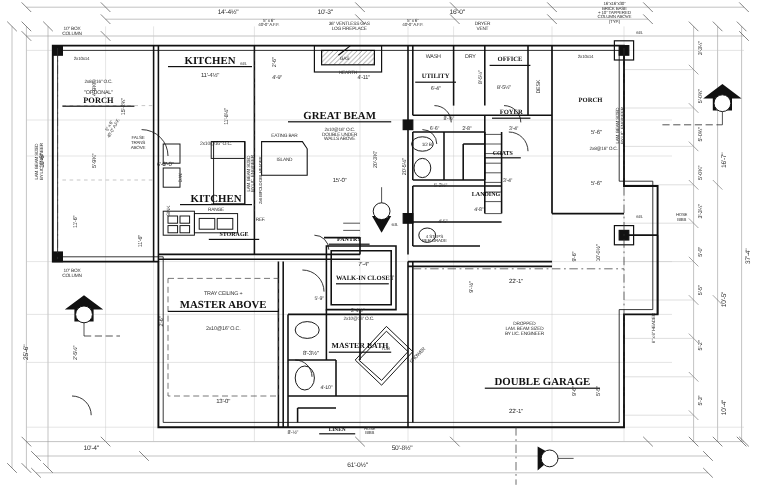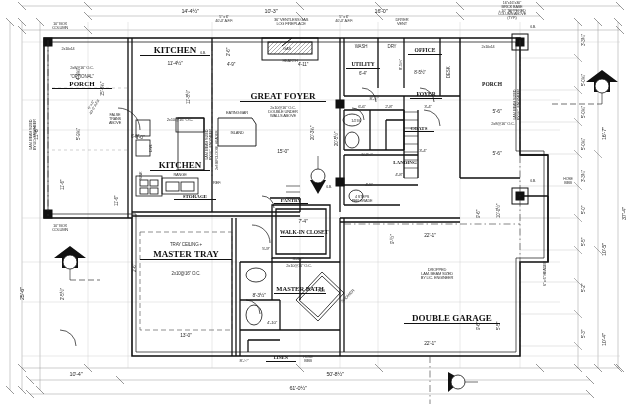--- a/index.html
+++ b/index.html
@@ -247,36 +247,36 @@
     <path d="M440,390 L456,378 L456,370 L440,370 Z" fill="none"></path>
     <path d="M448,372 L462,380 L448,392 Z" fill="#111"></path>
     <circle cx="458" cy="382" r="7" fill="#fff" stroke="#111" stroke-width=".8"></circle>
     <line x1="465" y1="382" x2="478" y2="382" stroke="#111" stroke-width=".6"></line>
   </g>
 </svg>
 
 <div class="rm" style="left:140px;top:46px;width:70px;font-size:9px;">KITCHEN</div>
 <div class="dim" style="left:142px;top:60px;width:66px;font-size:5px;">11'-4½"</div>
 
-<div class="rm" style="left:240px;top:92px;width:86px;font-size:9px;">GREAT FOYER</div>
+<div class="rm" style="left:240px;top:92px;width:86px;font-size:9px;">GREAT BEAM</div>
 <div class="note" style="left:240px;top:106px;width:86px;font-size:4px;">2x10@16" O.C.
 DOUBLE UNDER
 WALLS ABOVE</div>
 <div class="dim" style="left:248px;top:148px;width:70px;font-size:5px;">15'-0"</div>
 
 <div class="rm" style="left:150px;top:161px;width:60px;font-size:9px;">KITCHEN</div>
 <div class="dim" style="left:120px;top:134px;width:40px;font-size:5px;">6'-0"</div>
 
 <div class="note nb" style="left:52px;top:75px;width:60px;font-size:4.5px;">"OPTIONAL"</div>
 <div class="rm" style="left:52px;top:81px;width:60px;font-size:7px;">PORCH</div>
 <div class="note" style="left:48px;top:66px;width:68px;font-size:4px;">2x8@16" O.C.</div>
 
 <div class="note nb" style="left:140px;top:243px;width:92px;font-size:4.5px;">TRAY CEILING +</div>
 <div class="rm" style="left:140px;top:250px;width:92px;font-size:9px;">MASTER
-TRAY</div>
+ABOVE</div>
 <div class="note" style="left:140px;top:272px;width:92px;font-size:4.5px;">2x10@16" O.C.</div>
 <div class="dim" style="left:148px;top:332px;width:76px;font-size:5px;">13'-0"</div>
 
 <div class="rm" style="left:274px;top:286px;width:52px;font-size:6.5px;">MASTER
 BATH</div>
 <div class="dim" style="left:240px;top:292px;width:38px;font-size:5px;">8'-3½"</div>
 
 <div class="rm" style="left:280px;top:230px;width:44px;font-size:5.5px;">WALK-IN
 CLOSET</div>
 <div class="dim" style="left:284px;top:218px;width:38px;font-size:5px;">7'-4"</div>

